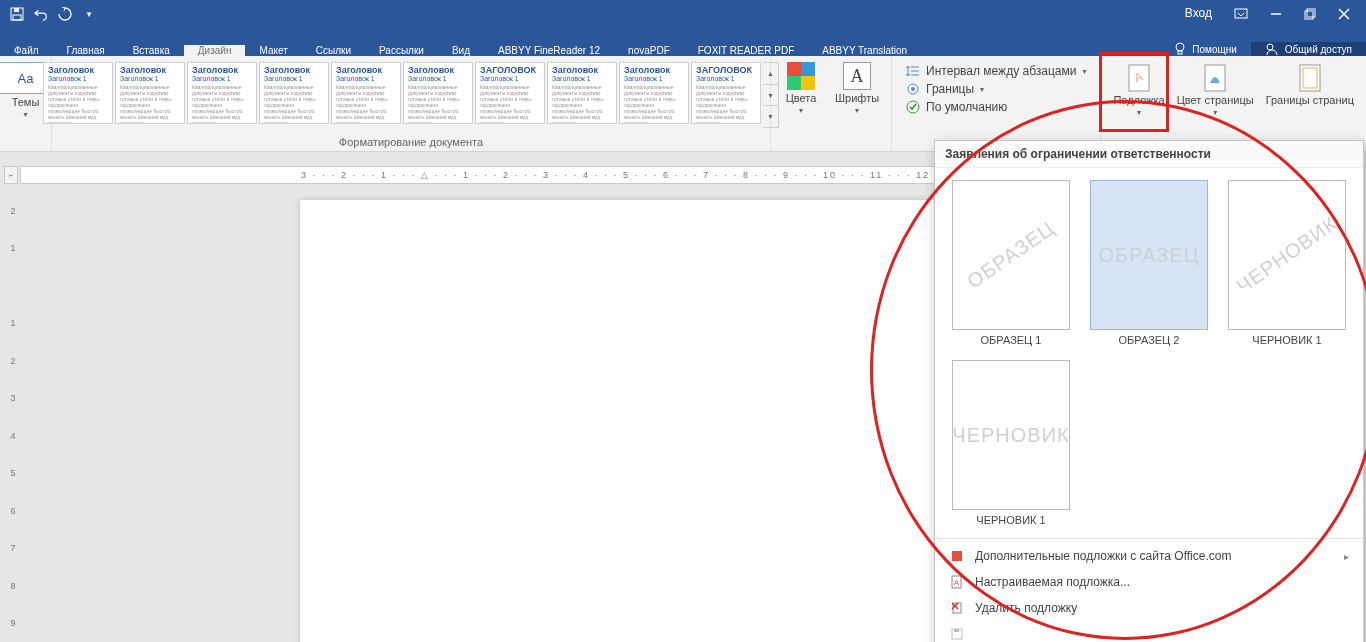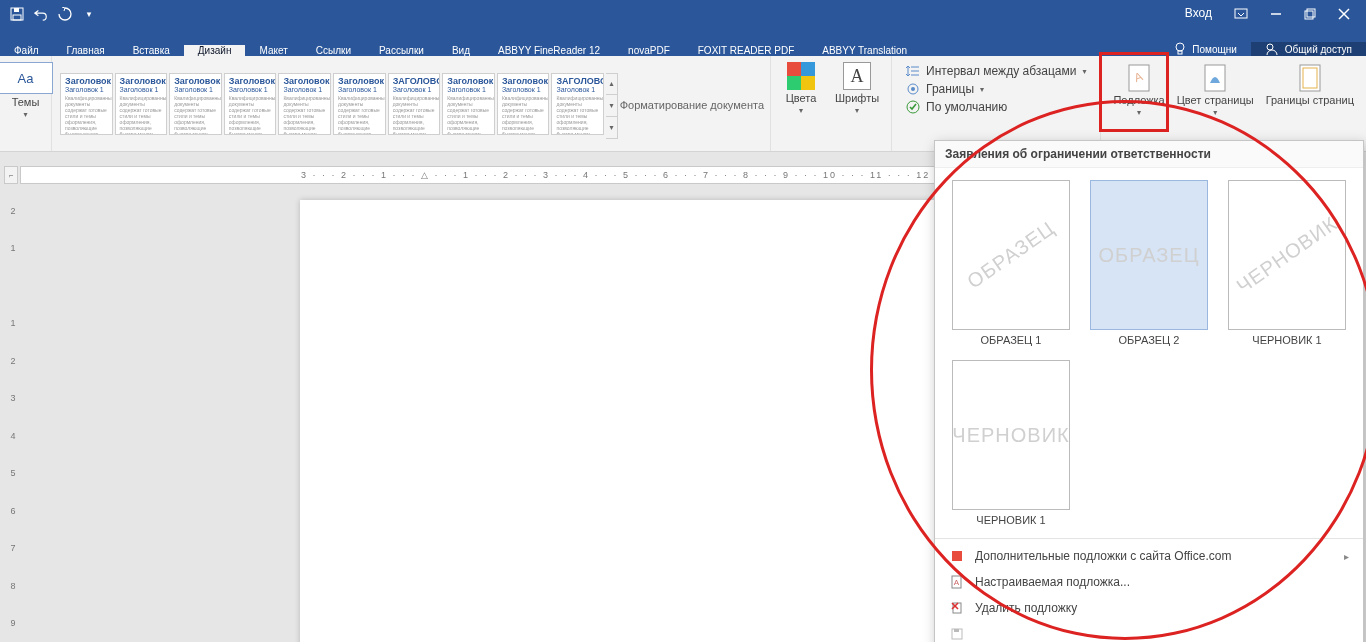--- a/index.html
+++ b/index.html
@@ -9,35 +9,35 @@
   .titlebar{height:28px;background:#2b579a;display:flex;align-items:stretch;color:#fff}
   .qa{display:flex;align-items:center;gap:10px;padding:0 10px}
   .qa .ico{width:14px;height:14px;display:inline-flex;align-items:center;justify-content:center}
   .titlebar-spacer{flex:1}
   .win{display:flex;align-items:flex-end;gap:22px;padding:8px 16px}
   .titlebar .txt{font-size:12px}
 
   
   .tabs{height:28px;background:#2b579a;display:flex;align-items:flex-end;color:#fff;font-size:10px}
   .tab{padding:0 14px;display:flex;align-items:center;cursor:default}
-  .tab.active{background:#f3f3f3;color:#0f172a}
+  .tab.active{background:#f3f3f3;color:#737373}
   .tabs-spacer{flex:1}
   .help{display:flex;align-items:center;gap:6px;padding:0 14px}
   .share{display:flex;align-items:center;gap:6px;padding:0 14px;background:#1e3f73}
 
   
   .ribbon{height:96px;background:#f3f3f3;border-bottom:1px solid #d4d4d4;display:flex;align-items:stretch;position:relative}
   .grp{border-right:1px solid #e1e1e1;display:flex;flex-direction:column;align-items:center;justify-content:space-between;padding:4px 6px 2px}
   .grp-label{font-size:11px;color:#666;white-space:nowrap;height:14px;display:flex;align-items:center}
   .big-btn{display:flex;flex-direction:column;align-items:center;justify-content:flex-start;gap:2px;padding:2px 6px;min-width:48px}
   .big-btn .cap{font-size:11px;text-align:center;line-height:12px}
   .big-btn .ico{width:28px;height:28px;display:flex;align-items:center;justify-content:center}
 
   .themes-ico{width:55px;height:32px;border:1px solid #8aa7d1;background:#fff;display:flex;align-items:center;justify-content:center;font-size:13px;color:#2b579a}
-  .gallery{display:flex;flex-direction:row;flex:1;min-width:0}
+  .gallery{display:flex;flex-direction:column;flex:1;min-width:0}
   .gal-row{display:flex;gap:2px;padding:2px 2px 0;height:68px;overflow:hidden}
   .gal-item{width:70px;height:62px;border:1px solid #cfcfcf;background:#fff;padding:3px 4px;font-size:7px;line-height:8px;color:#555;overflow:hidden}
   .gal-item .h1{font-size:9px;color:#2b579a;font-weight:600;margin-bottom:1px}
   .gal-item .h2{font-size:7px;color:#2b579a;margin-bottom:1px}
   .gal-item .body{font-size:5px;color:#999;line-height:6px}
   .gal-ctrl{width:16px;display:flex;flex-direction:column;border:1px solid #cfcfcf;border-left:none}
   .gal-ctrl div{flex:1;display:flex;align-items:center;justify-content:center;border-bottom:1px solid #cfcfcf;font-size:8px;color:#666}
   .gal-ctrl div:last-child{border-bottom:none}
 
   .colors-ico{width:28px;height:28px;display:grid;grid-template-columns:1fr 1fr;grid-template-rows:1fr 1fr}

